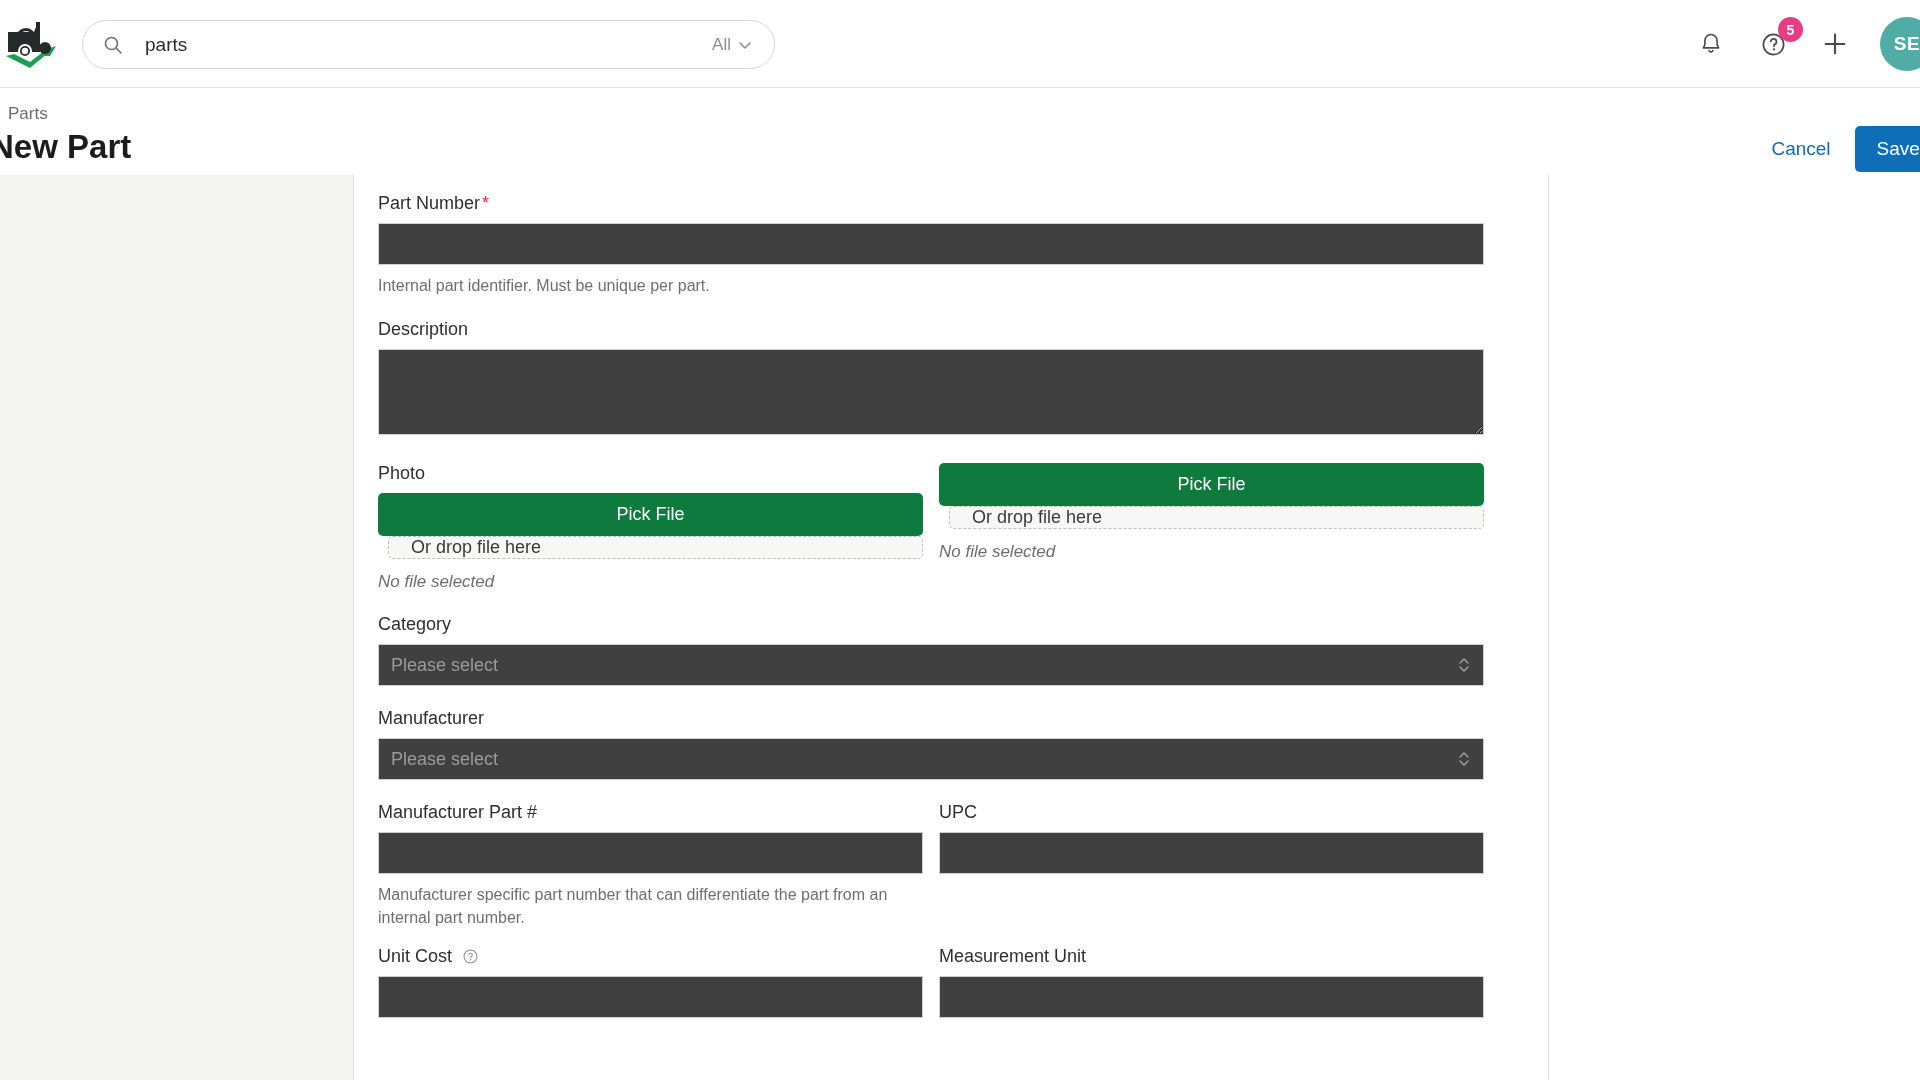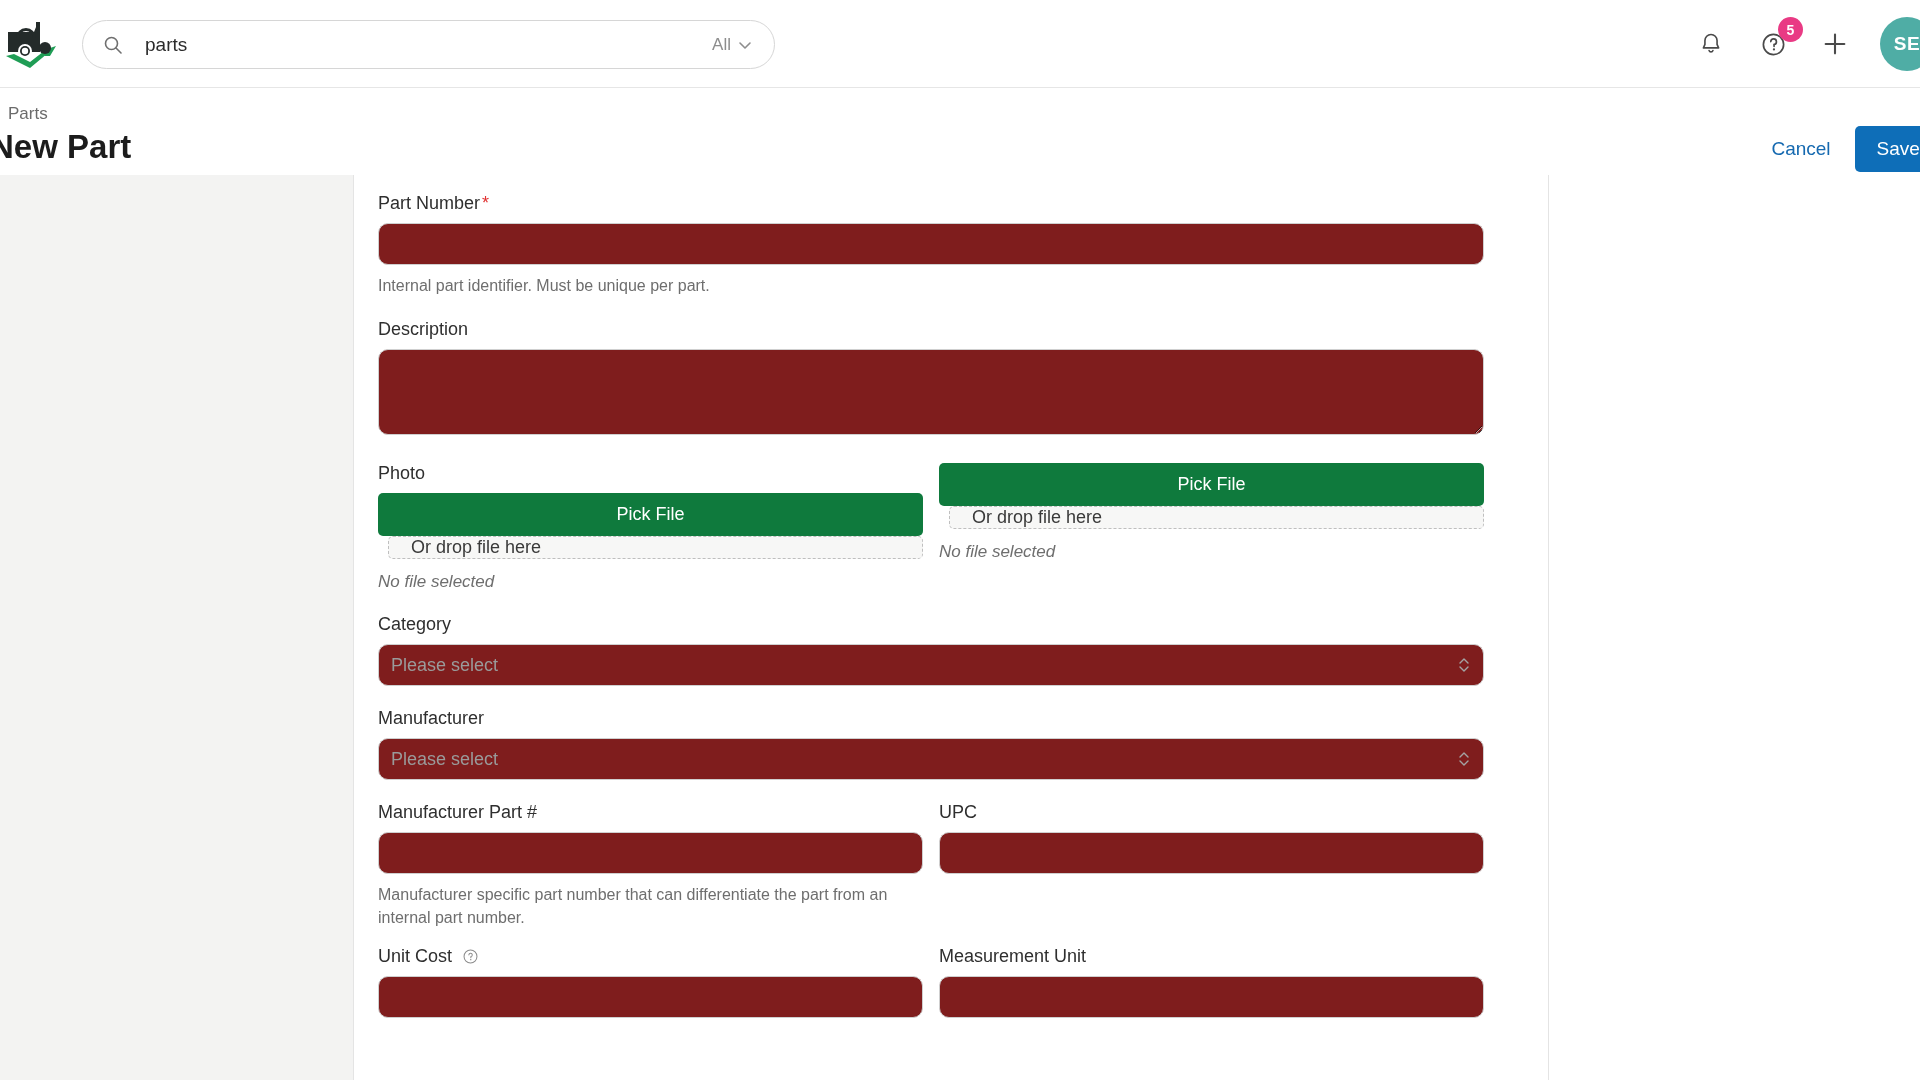--- a/index.html
+++ b/index.html
@@ -124,22 +124,22 @@
     margin-bottom: 9px; display: block;
   }
   .req { color: #e03131; font-size: 18px; margin-left: 2px; }
   .help-text {
     font-size: 16px; color: #6e6e6e; line-height: 1.45;
     margin-top: 9px;
   }
   .text-input, .textarea, .select {
     width: 100%;
     border: 1px solid #cfcfcf;
-    border-radius: 10px;
-    background: #7f1d1d;
+    border-radius: 0;
+    background: #404040;
     font-family: "Liberation Sans", sans-serif;
     font-size: 18px; color: #2f2f2f;
     padding: 0 12px;
     outline: none;
   }
   .text-input { height: 42px; }
   .textarea {
     height: 86px; padding: 10px 12px; resize: vertical;
     display: block;
   }

